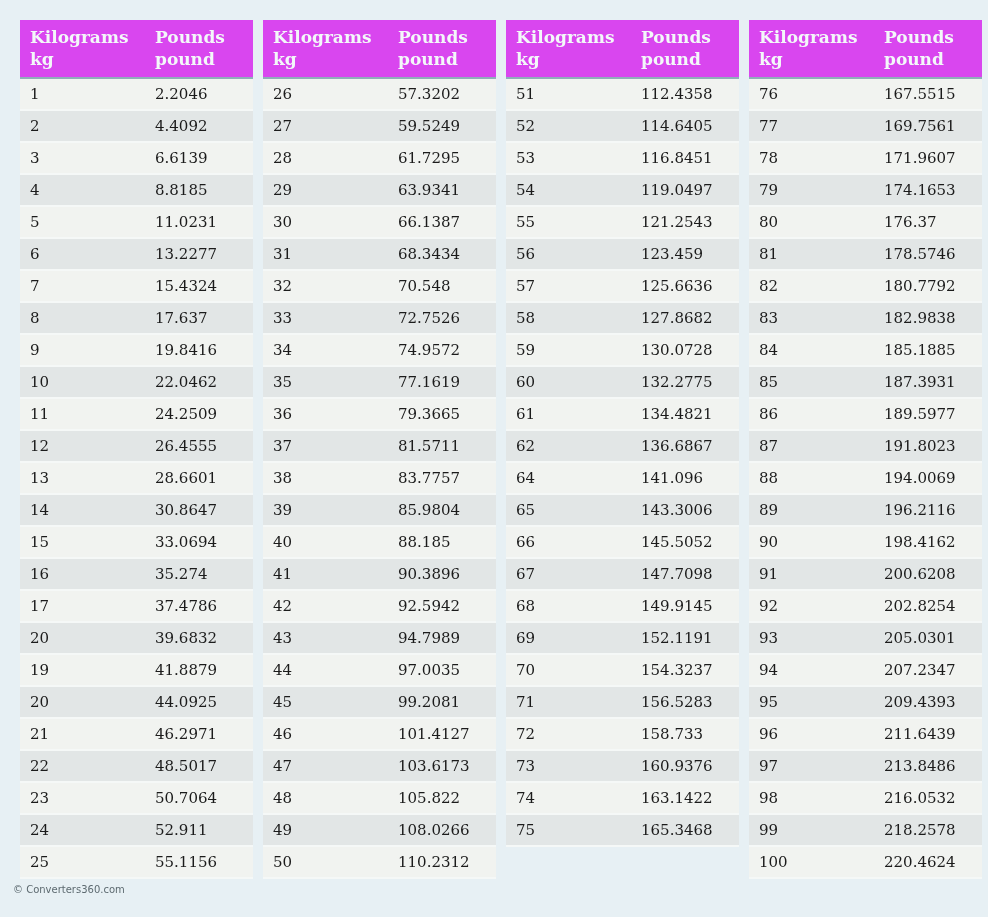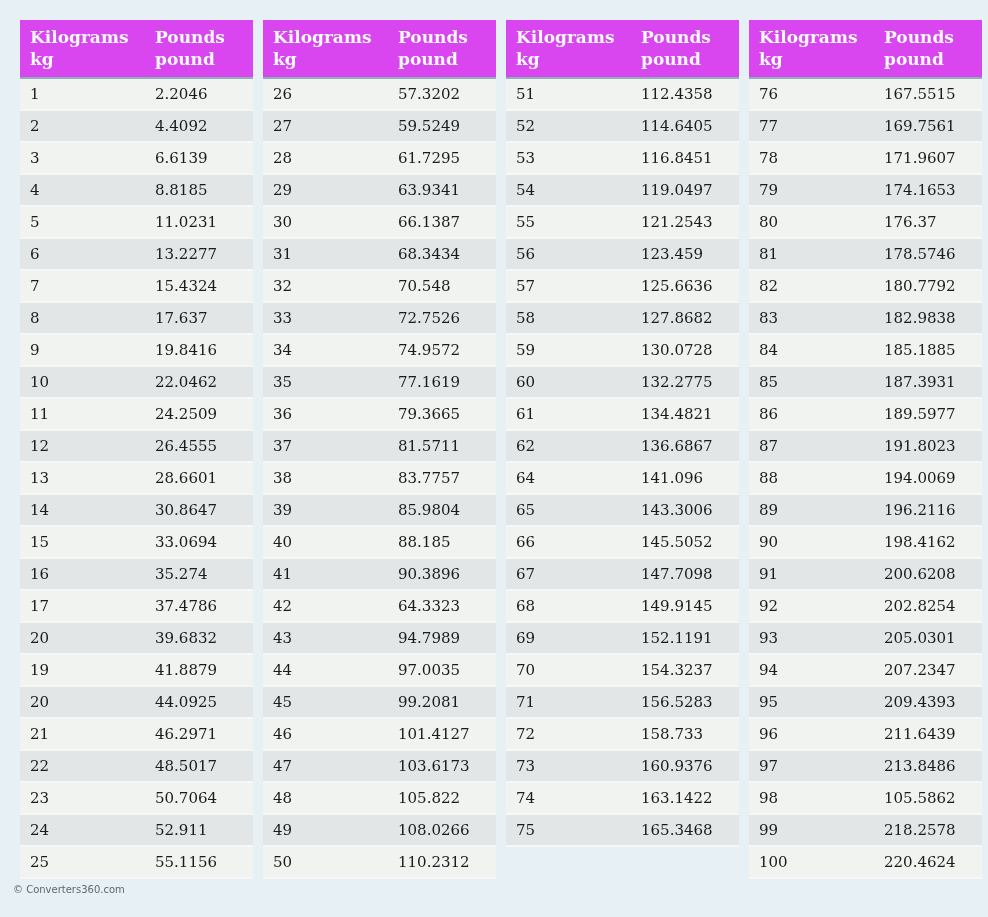--- a/index.html
+++ b/index.html
@@ -254,21 +254,21 @@
         <div class="row">
           <div class="cell-kg">40</div>
           <div class="cell-lb">88.185</div>
         </div>
         <div class="row">
           <div class="cell-kg">41</div>
           <div class="cell-lb">90.3896</div>
         </div>
         <div class="row">
           <div class="cell-kg">42</div>
-          <div class="cell-lb">64.3323</div>
+          <div class="cell-lb">92.5942</div>
         </div>
         <div class="row">
           <div class="cell-kg">43</div>
           <div class="cell-lb">94.7989</div>
         </div>
         <div class="row">
           <div class="cell-kg">44</div>
           <div class="cell-lb">97.0035</div>
         </div>
         <div class="row">
@@ -504,21 +504,21 @@
         <div class="row">
           <div class="cell-kg">96</div>
           <div class="cell-lb">211.6439</div>
         </div>
         <div class="row">
           <div class="cell-kg">97</div>
           <div class="cell-lb">213.8486</div>
         </div>
         <div class="row">
           <div class="cell-kg">98</div>
-          <div class="cell-lb">105.5862</div>
+          <div class="cell-lb">216.0532</div>
         </div>
         <div class="row">
           <div class="cell-kg">99</div>
           <div class="cell-lb">218.2578</div>
         </div>
         <div class="row">
           <div class="cell-kg">100</div>
           <div class="cell-lb">220.4624</div>
         </div>
       </div>

